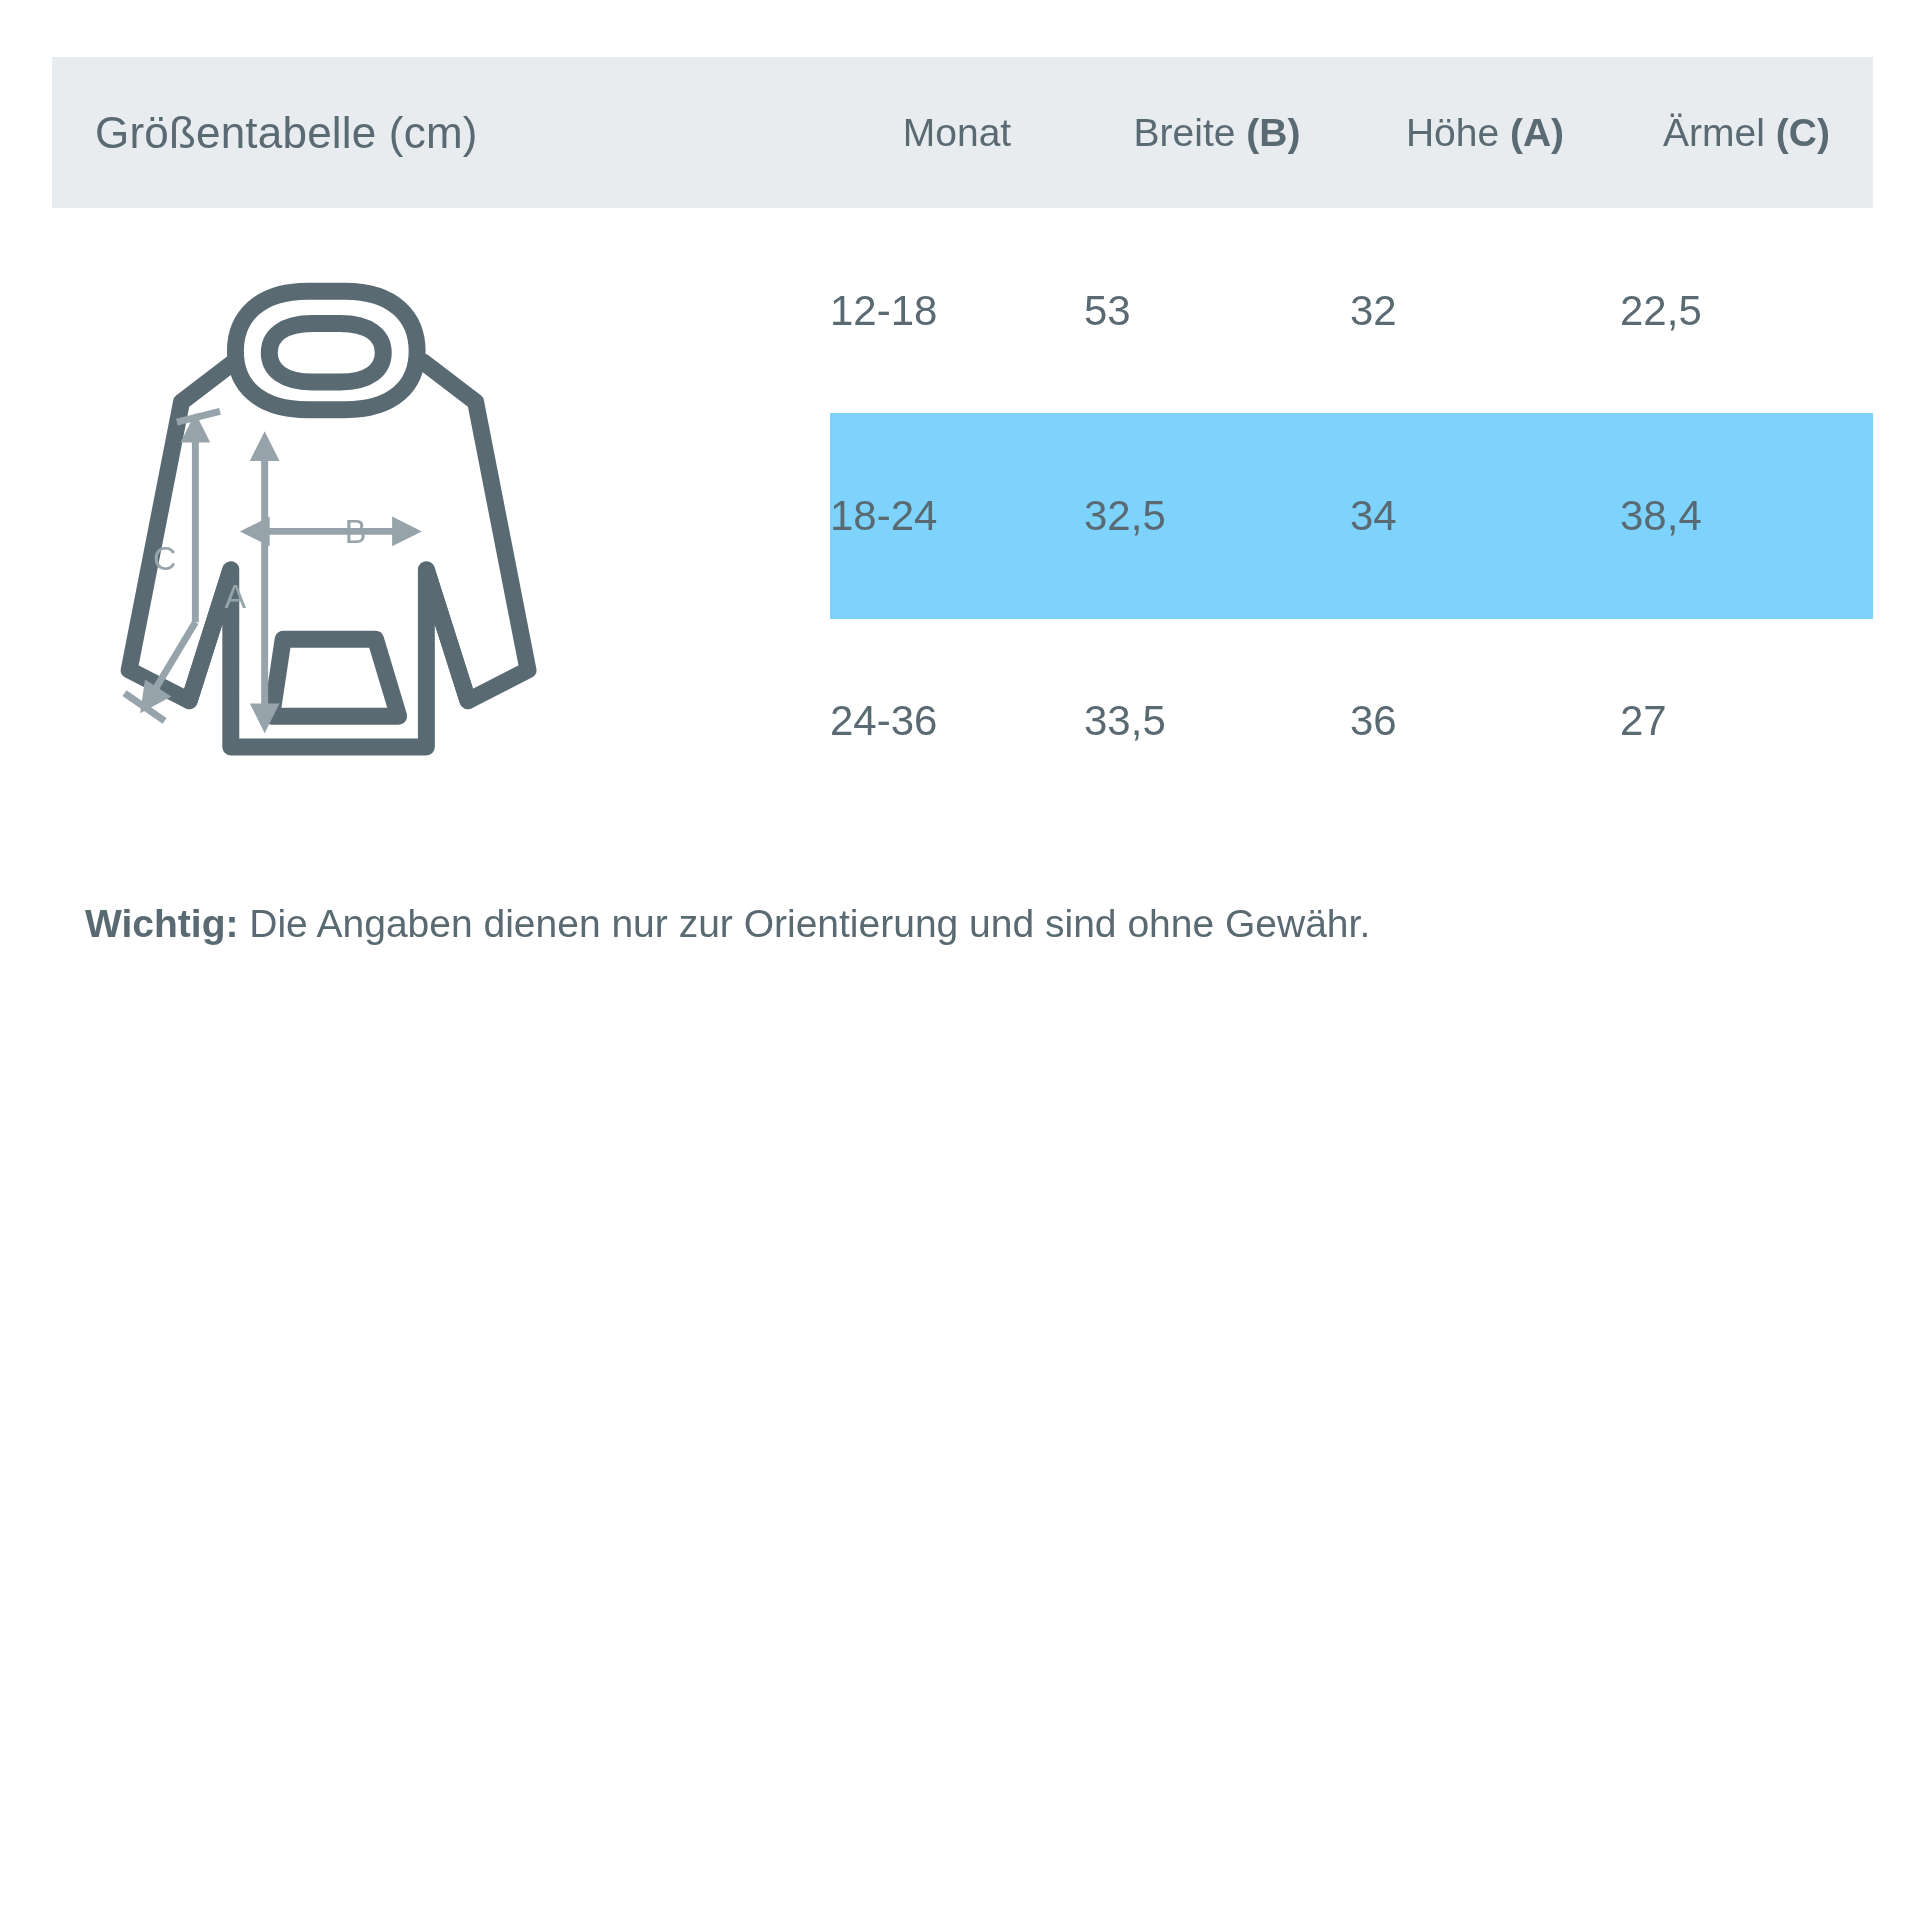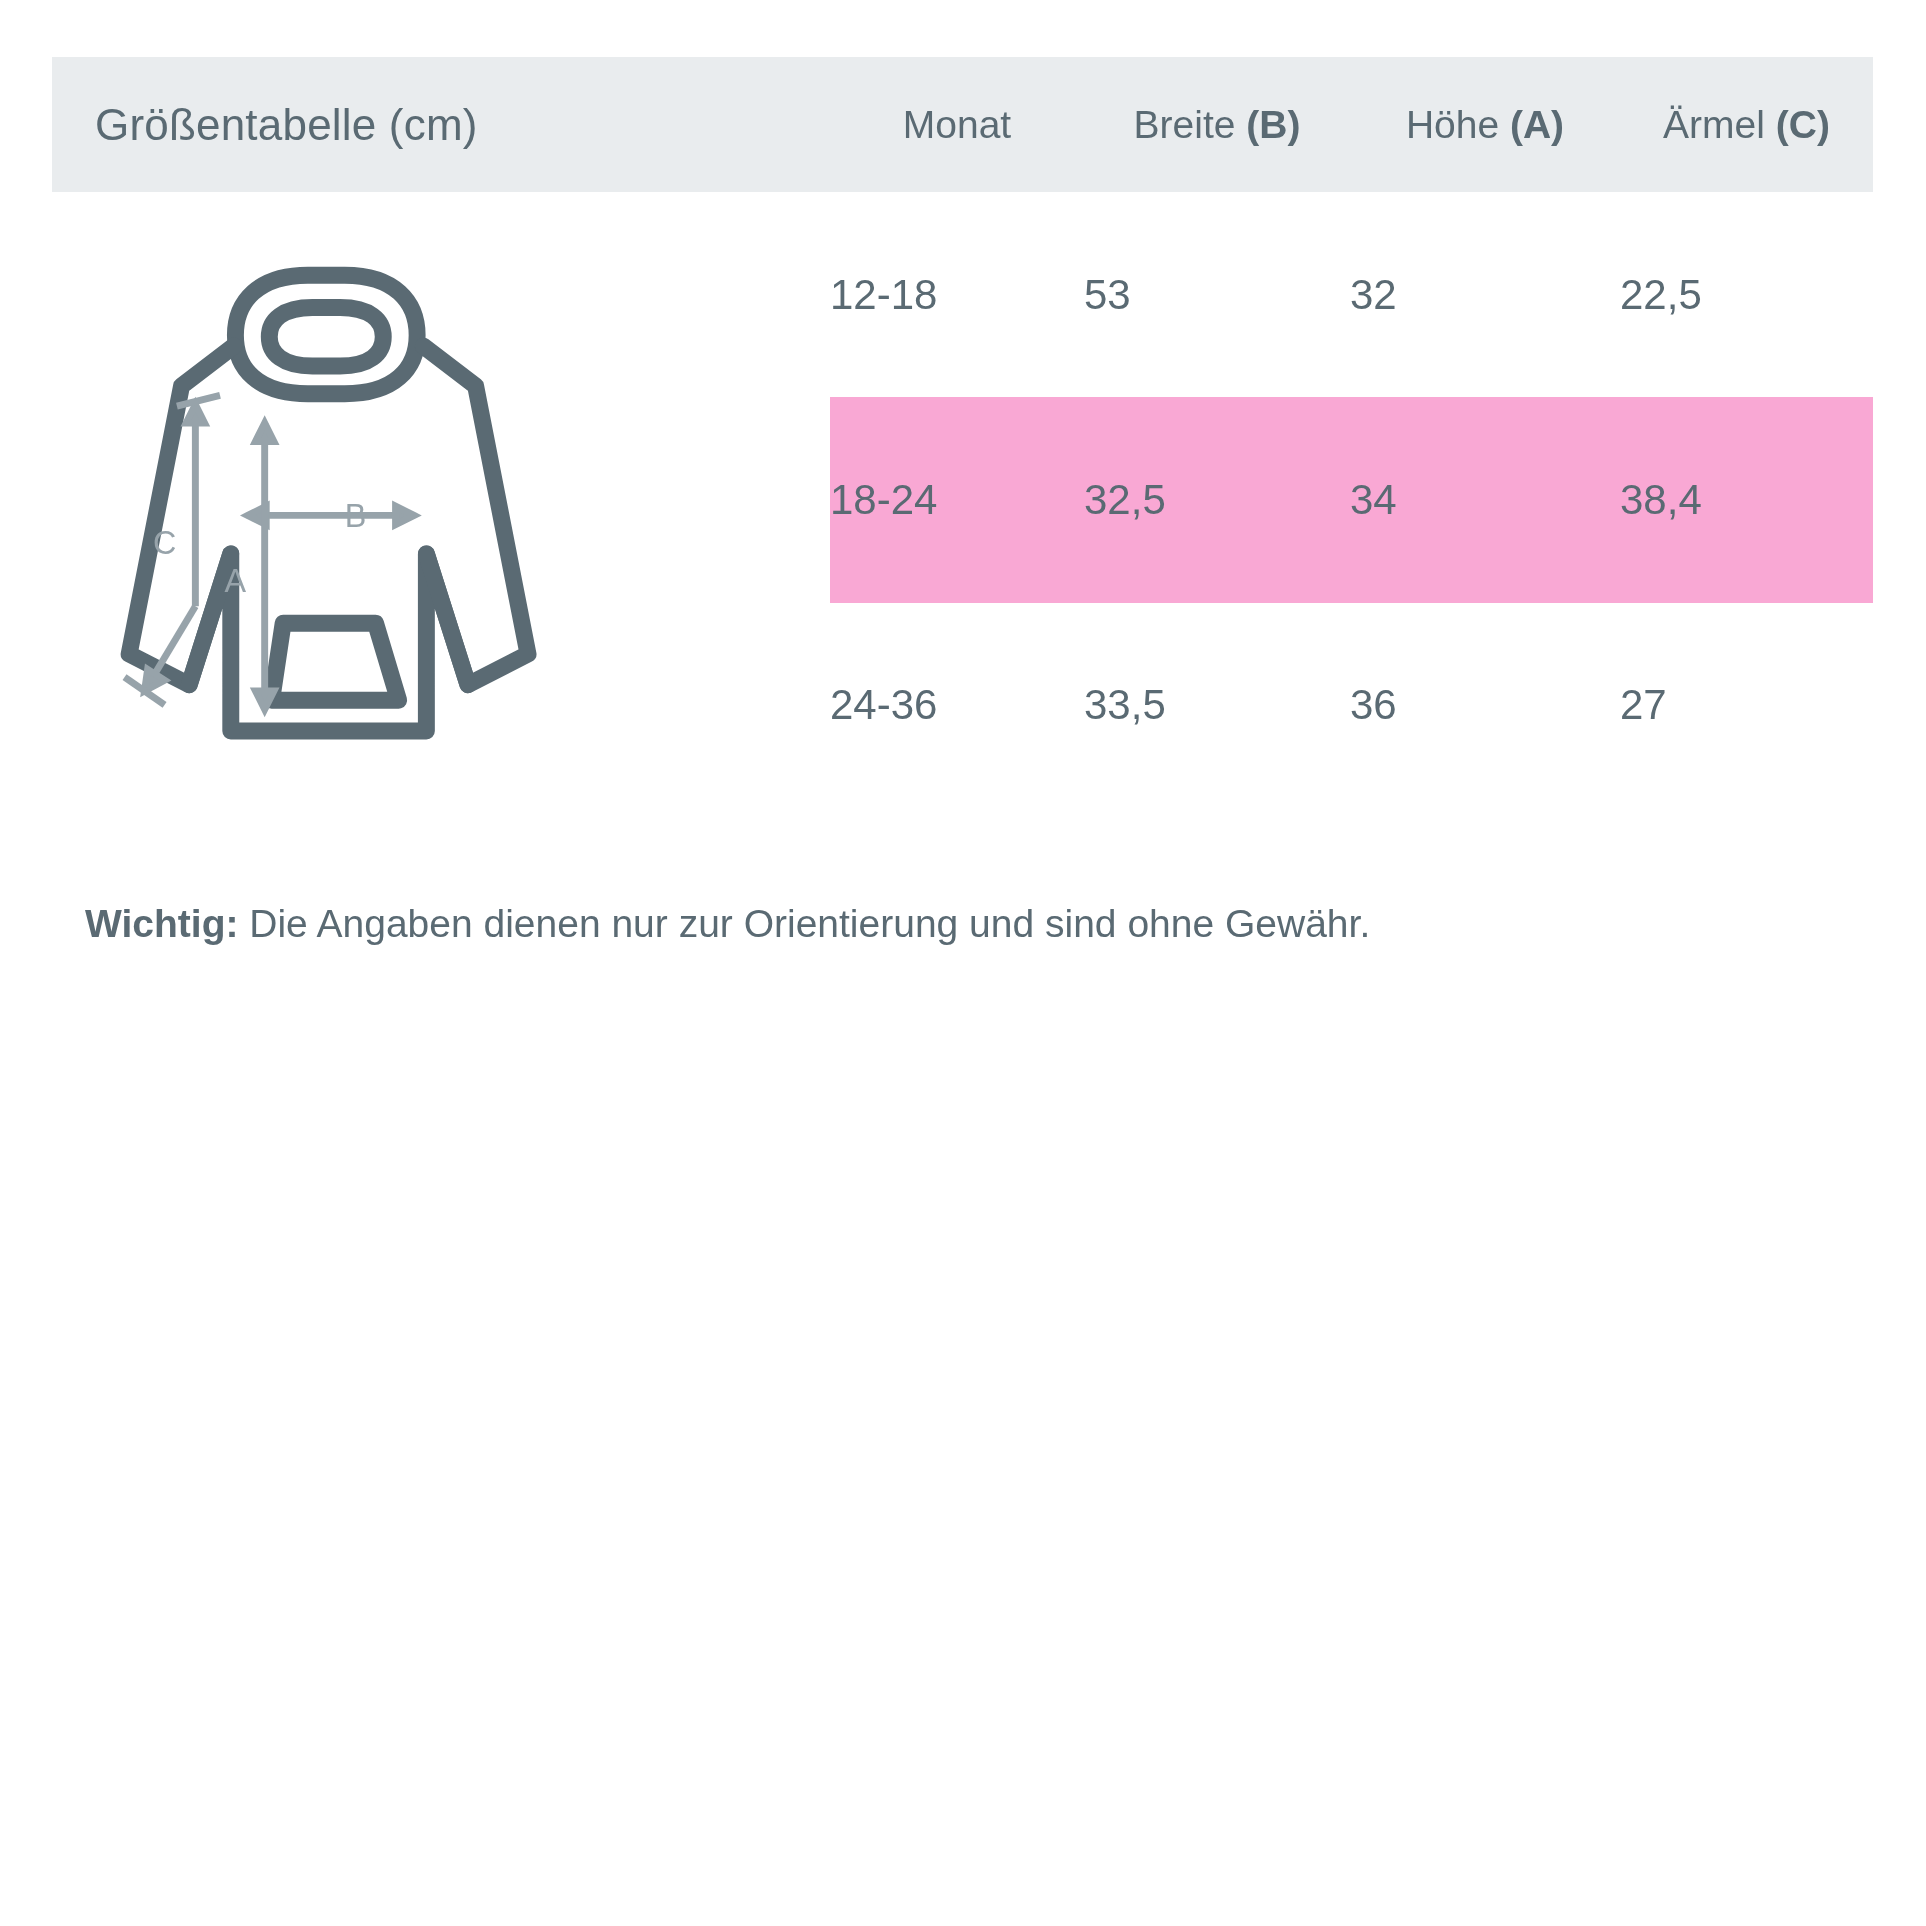--- a/index.html
+++ b/index.html
@@ -38,21 +38,21 @@
   .size-table col.c-month { width: 254px; }
   .size-table col.c-wide  { width: 266px; }
   .size-table col.c-high  { width: 270px; }
   .size-table col.c-slv   { width: 253px; }
 
   .size-table thead tr {
     background: #e9ecee;
   }
 
   .size-table thead th {
-    padding: 8px;
+    padding: 16px;
     height: 119px;
     vertical-align: middle;
     font-weight: normal;
   }
 
   .hdr-title {
     text-align: left;
     padding-left: 43px !important;
     font-size: 44px;
     color: #5a6a73;
@@ -74,21 +74,21 @@
     height: 129px;
     vertical-align: middle;
     text-align: left;
     font-size: 42px;
     color: #5a6a73;
     padding: 0;
     background: #ffffff;
   }
 
   .size-table tbody tr.alt td {
-    background: #f9a8d4;
+    background: #7dd3fc;
   }
 
   .size-table tbody td.cell-figure {
     background: transparent !important;
     vertical-align: top;
   }
 
   
   .figure-wrap {
     position: relative;

